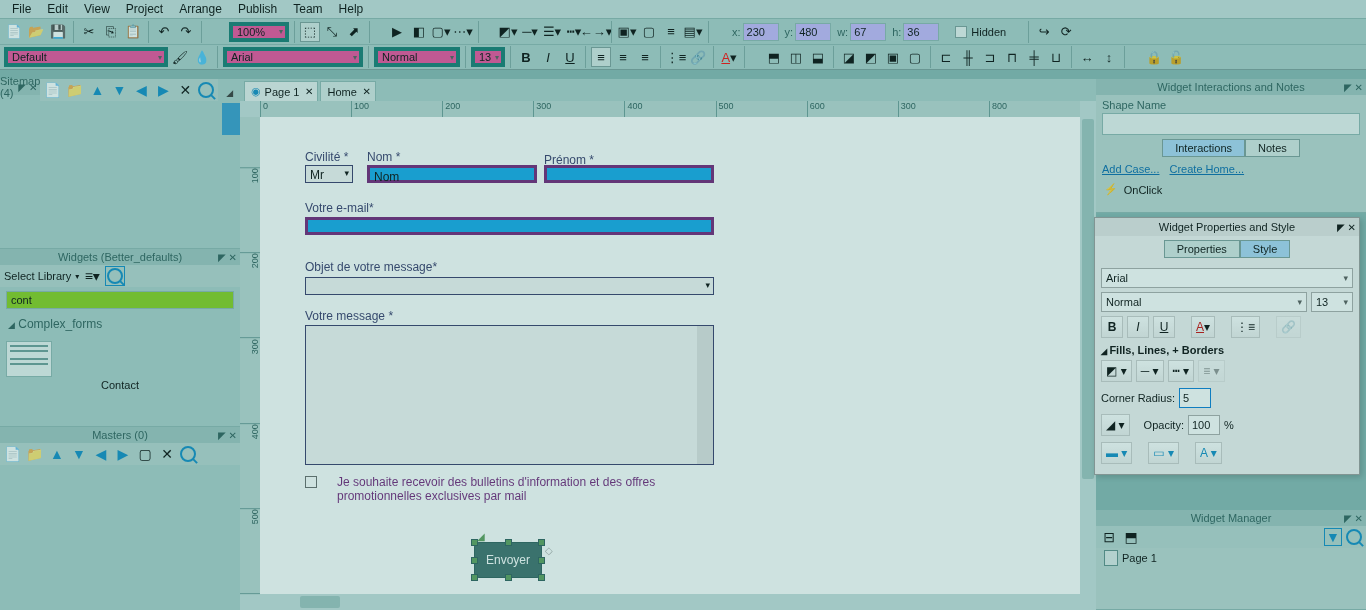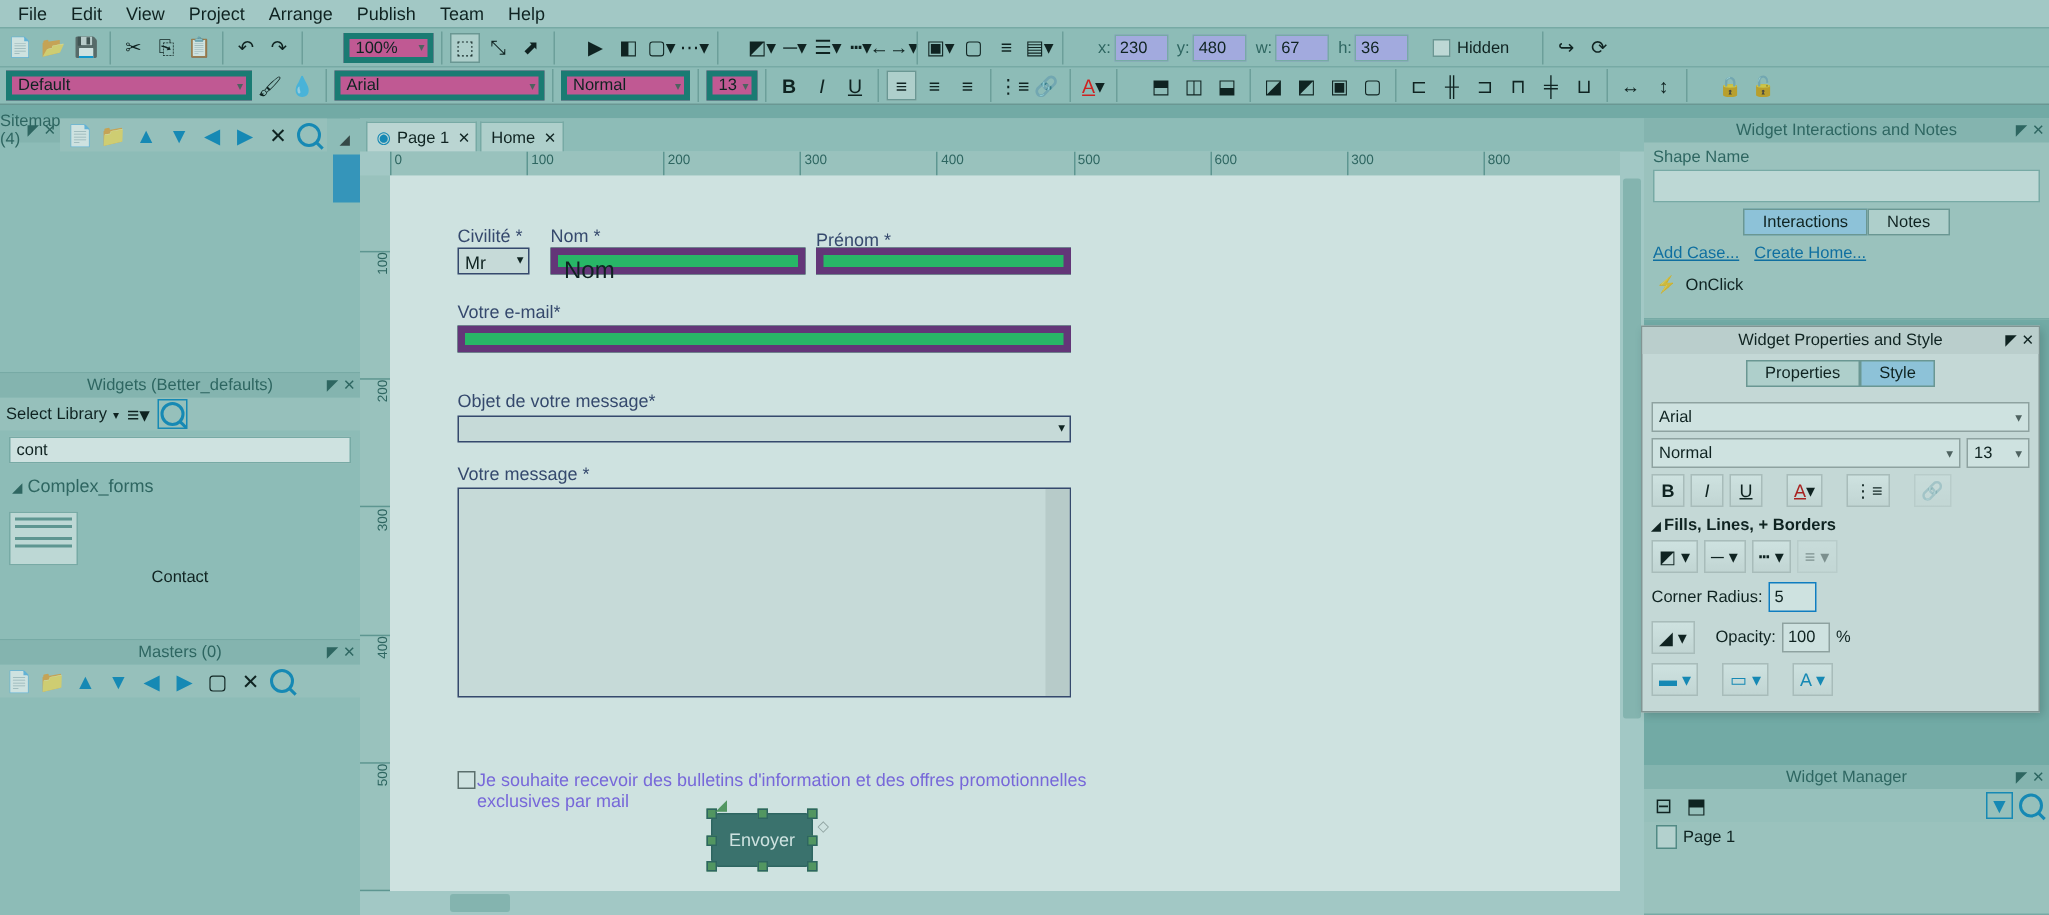--- a/index.html
+++ b/index.html
@@ -53,28 +53,28 @@
     .ruler-v .tick { height: 100px; border-top: 1px solid #6a9a96; padding-top: 2px; writing-mode: vertical-lr; transform: rotate(180deg); text-align: right; }
     .scrollbar-v { position: absolute; right: 0; top: 16px; bottom: 16px; width: 16px; background: #c4dddb; }
     .scrollbar-v .thumb { width: 12px; height: 360px; background: #9cc2be; margin: 2px auto; border-radius: 2px; }
     .scrollbar-h { position: absolute; left: 20px; right: 16px; bottom: 0; height: 16px; background: #c4dddb; display: flex; align-items: center; }
     .scrollbar-h .thumb { height: 12px; width: 40px; background: #9cc2be; margin-left: 40px; border-radius: 2px; }
     
     .canvas { position: absolute; left: 20px; top: 16px; right: 16px; bottom: 16px; background: white; overflow: hidden; }
     
     
     .form-label { position: absolute; font-size: 12px; color: #336; }
-    .form-input { position: absolute; border: 5px solid #701a75; background: #22c55e; font-size: 16px; padding: 2px 4px; }
+    .form-input { position: absolute; border: 3px solid #701a75; background: #0ea5e9; font-size: 12px; padding: 2px 4px; }
     .form-select { position: absolute; border: 1px solid #336; background: #f5f5f5; font-size: 12px; padding: 2px 4px; }
     .form-select::after { content: '▾'; position: absolute; right: 3px; top: 2px; font-size: 9px; }
     .form-textarea { position: absolute; border: 1px solid #336; background: #f5f5f5; }
     .form-textarea::after { content: ''; position: absolute; right: 0; top: 0; bottom: 0; width: 16px; background: #e0e0e0; }
     .form-textarea .arrow-up { position: absolute; right: 4px; top: 2px; font-size: 8px; }
     .form-textarea .arrow-dn { position: absolute; right: 4px; bottom: 2px; font-size: 8px; }
-    .form-checkbox { position: absolute; display: flex; align-items: flex-start; gap: 1px; font-size: 12px; color: #8b5cf6; margin-top: 38px; }
+    .form-checkbox { position: absolute; display: flex; align-items: flex-start; gap: 20px; font-size: 12px; color: #701a75; }
     .form-checkbox .box { width: 12px; height: 12px; border: 1px solid #666; background: white; flex-shrink: 0; margin-top: 1px; }
     
     .submit-btn { position: absolute; background: #3a6a66; color: white; display: flex; align-items: center; justify-content: center; font-size: 12px; border: 1px solid #2a5a56; }
     .selection-handles { position: absolute; pointer-events: none; }
     .handle { position: absolute; width: 7px; height: 7px; background: #5a9a56; border: 1px solid #2a5a56; }
     .handle.tl { left: -4px; top: -4px; } .handle.tm { left: 50%; margin-left: -3px; top: -4px; } .handle.tr { right: -4px; top: -4px; }
     .handle.ml { left: -4px; top: 50%; margin-top: -3px; } .handle.mr { right: -4px; top: 50%; margin-top: -3px; }
     .handle.bl { left: -4px; bottom: -4px; } .handle.bm { left: 50%; margin-left: -3px; bottom: -4px; } .handle.br { right: -4px; bottom: -4px; }
     .marker { position: absolute; width: 8px; height: 8px; color: #5a9a56; font-size: 10px; }
     
@@ -291,21 +291,21 @@
           </div>
       </div>
       <div class="panel-toolbar">
         <span>Select Library</span>
         <span style="font-size:8px">▾</span>
         <div class="icon">≡▾</div>
         <div style="border:1px solid #0a88c4;padding:1px;display:flex">
             <span class="magnify"></span>
           </div>
       </div>
-      <input style="margin: 4px 6px; height: 18px; background: #ffffff; border: 1px solid rgb(139, 180, 176); padding: 0px 4px; font-size: 11px;" value="cont">
+      <input style="margin: 4px 6px; height: 18px; background: #84cc16; border: 1px solid rgb(139, 180, 176); padding: 0px 4px; font-size: 11px;" value="cont">
       <div style="padding:4px 8px;font-size:12px;color:#2a5a56"><span style="font-size:9px">◢</span> <span>Complex_forms</span></div>
       <div class="widget-thumb">
         <div class="thumb">
             <div class="line"></div>
             <div class="line"></div>
             <div class="line" style="margin-top:6px"></div>
             <div class="line"></div>
           </div>
         <span>Contact</span>
       </div>

